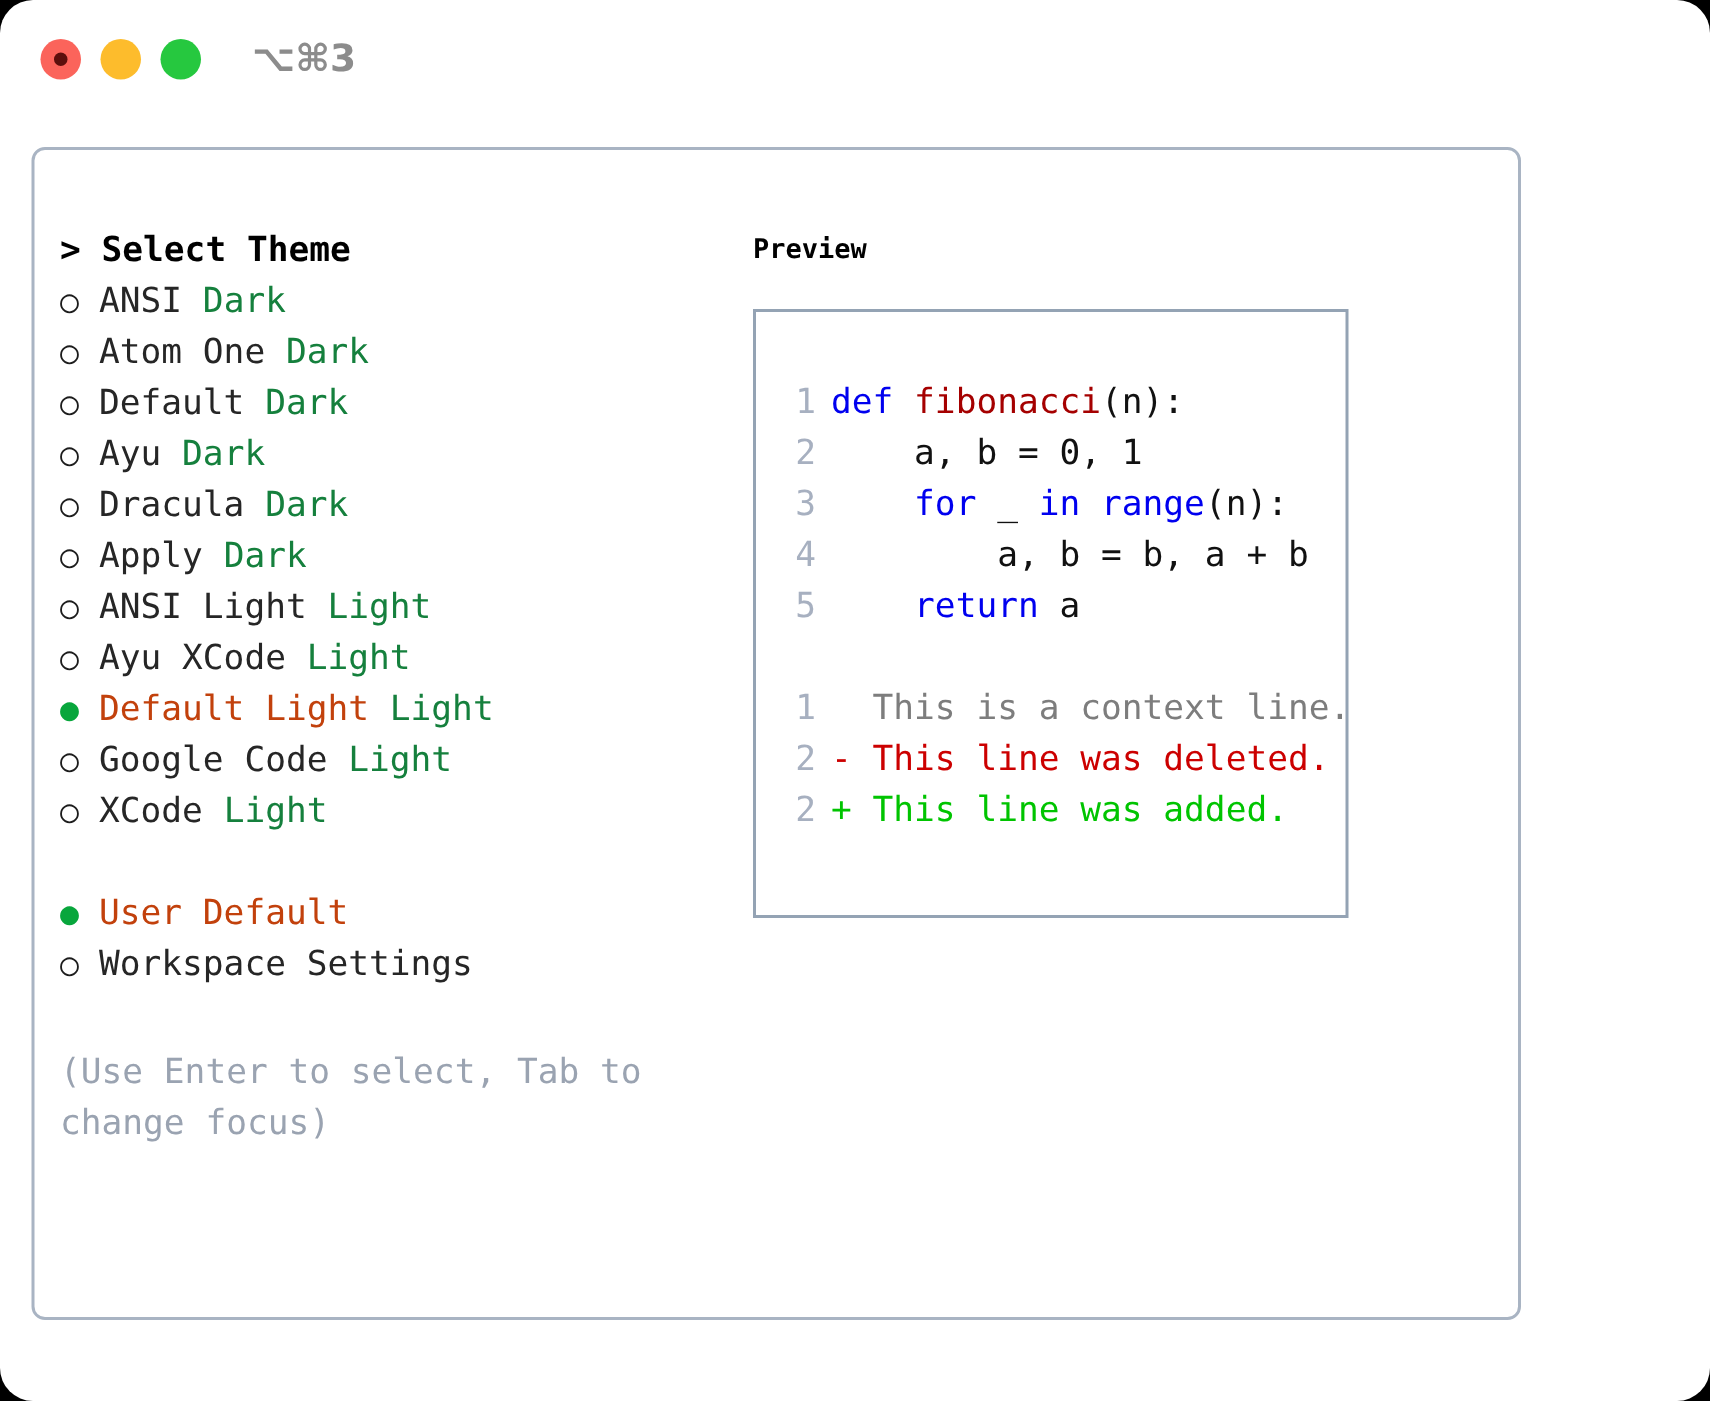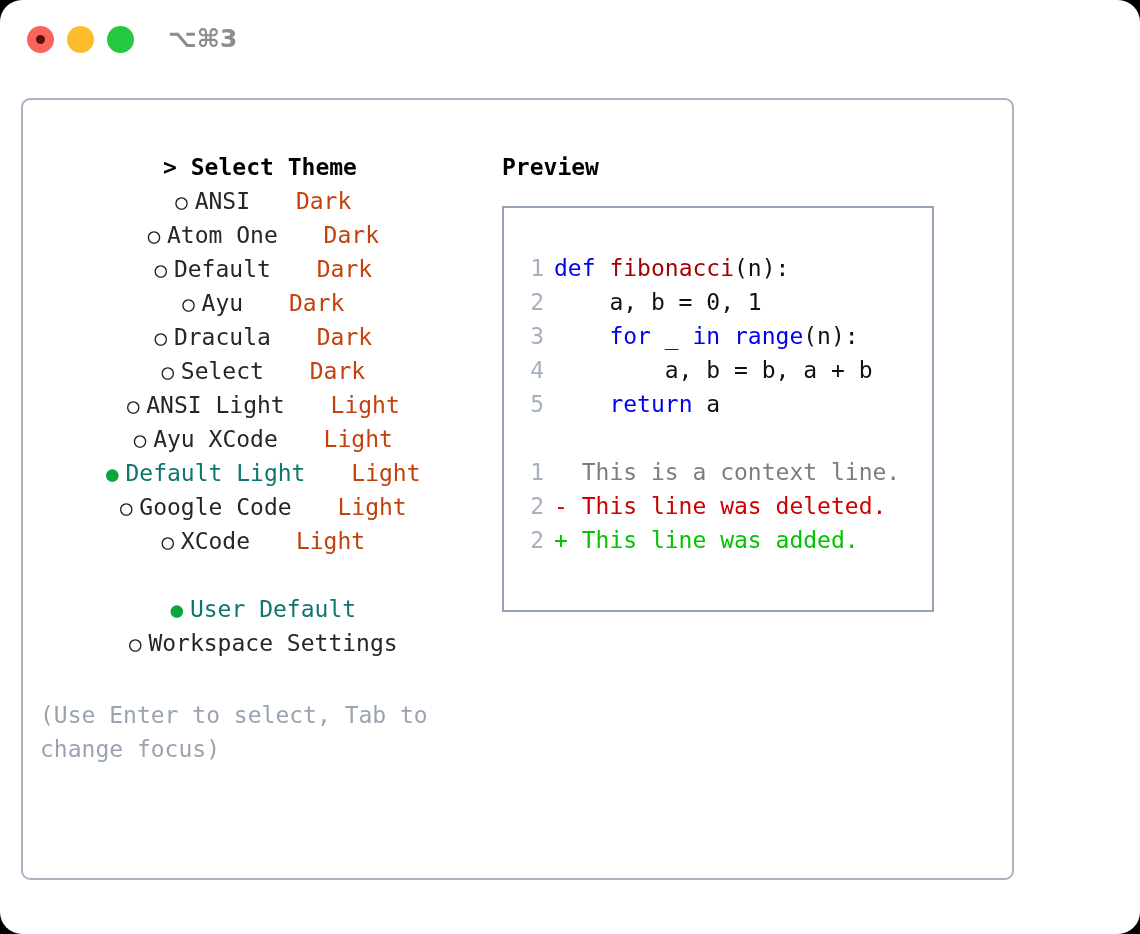--- a/index.html
+++ b/index.html
@@ -82,37 +82,35 @@
     left: 17px;
     top: 50px;
     width: 440px;
   }
   .row {
     height: 34px;
     line-height: 34px;
     font-size: 23px;
     white-space: pre;
     color: #1c1c1c;
-    text-align: center;
   }
   .row .marker {
     display: inline-block;
     width: 26px;
     font-size: 21px;
   }
   .row-header {
     font-weight: bold;
     color: #000000;
   }
   .theme-name { color: #262626; }
-  .theme-name.selected { color: #0f766e; font-weight: normal; }
+  .theme-name.selected { color: #c2410c; font-weight: normal; }
   .marker.selected { color: #08a63c; }
   .theme-tag {
-    color: #c2410c;
-    margin-left: 32px;
+    color: #15803d;
   }
   .row-blank { height: 34px; }
   .section-label {
     font-weight: bold;
     color: #000000;
   }
   #hint {
     margin-top: 38px;
     font-size: 23px;
     line-height: 34px;
@@ -122,28 +120,28 @@
   }
 
   
   #right-pane {
     position: absolute;
     left: 479px;
     top: 50px;
     width: 490px;
   }
   #preview-title {
-    font-size: 23px;
+    font-size: 18px;
     font-weight: bold;
     color: #000000;
     line-height: 34px;
   }
   #preview-box {
     margin-top: 22px;
-    width: 432px;
+    width: 397px;
     height: 406px;
     border: 2px solid #94a3b4;
     box-sizing: border-box;
     background: #ffffff;
     position: relative;
   }
   #code-area {
     position: absolute;
     left: 12px;
     top: 43px;
@@ -183,21 +181,21 @@
   <div id="card">
 
     <div id="left-pane">
       <div class="row row-header">&gt; Select Theme</div>
       <div id="theme-list">
           <div class="row"><span class="marker">○</span><span class="theme-name">ANSI</span><span class="theme-tag"> Dark</span></div>
           <div class="row"><span class="marker">○</span><span class="theme-name">Atom One</span><span class="theme-tag"> Dark</span></div>
           <div class="row"><span class="marker">○</span><span class="theme-name">Default</span><span class="theme-tag"> Dark</span></div>
           <div class="row"><span class="marker">○</span><span class="theme-name">Ayu</span><span class="theme-tag"> Dark</span></div>
           <div class="row"><span class="marker">○</span><span class="theme-name">Dracula</span><span class="theme-tag"> Dark</span></div>
-          <div class="row"><span class="marker">○</span><span class="theme-name">Select</span><span class="theme-tag"> Dark</span></div>
+          <div class="row"><span class="marker">○</span><span class="theme-name">Apply</span><span class="theme-tag"> Dark</span></div>
           <div class="row"><span class="marker">○</span><span class="theme-name">ANSI Light</span><span class="theme-tag"> Light</span></div>
           <div class="row"><span class="marker">○</span><span class="theme-name">Ayu XCode</span><span class="theme-tag"> Light</span></div>
           <div class="row"><span class="marker selected">●</span><span class="theme-name selected">Default Light</span><span class="theme-tag"> Light</span></div>
           <div class="row"><span class="marker">○</span><span class="theme-name">Google Code</span><span class="theme-tag"> Light</span></div>
           <div class="row"><span class="marker">○</span><span class="theme-name">XCode</span><span class="theme-tag"> Light</span></div>
         </div>
       <div class="row-blank"></div>
       <div id="apply-to-list">
           <div class="row"><span class="marker selected">●</span><span class="theme-name selected">User Default</span></div>
           <div class="row"><span class="marker">○</span><span class="theme-name">Workspace Settings</span></div>

